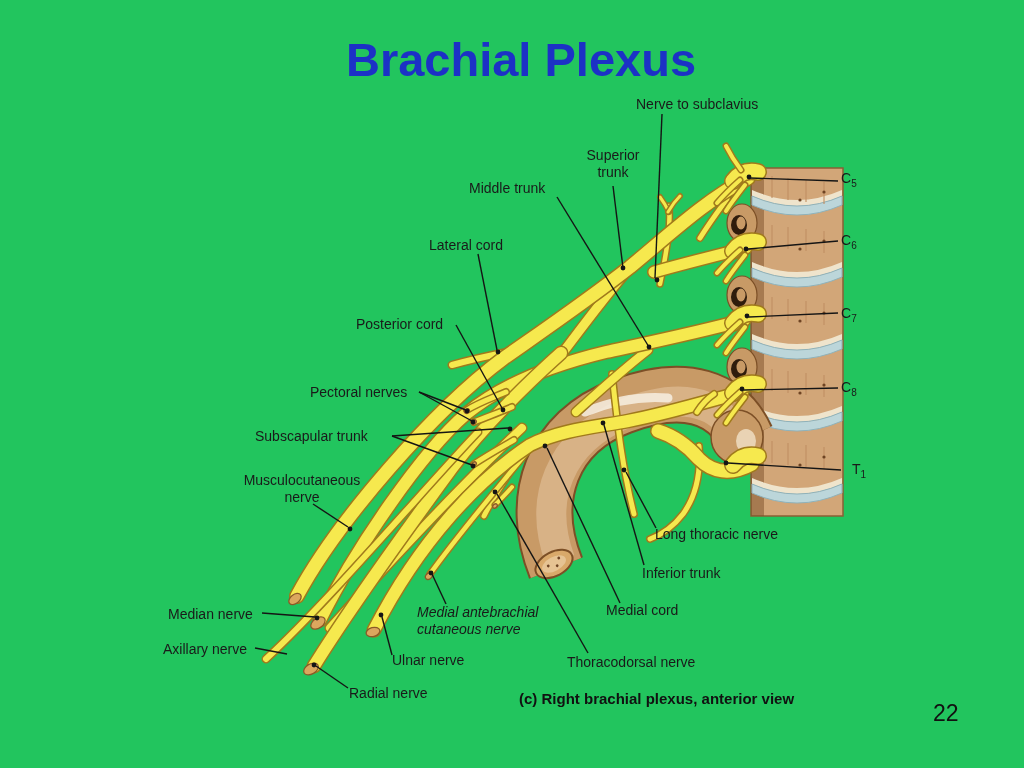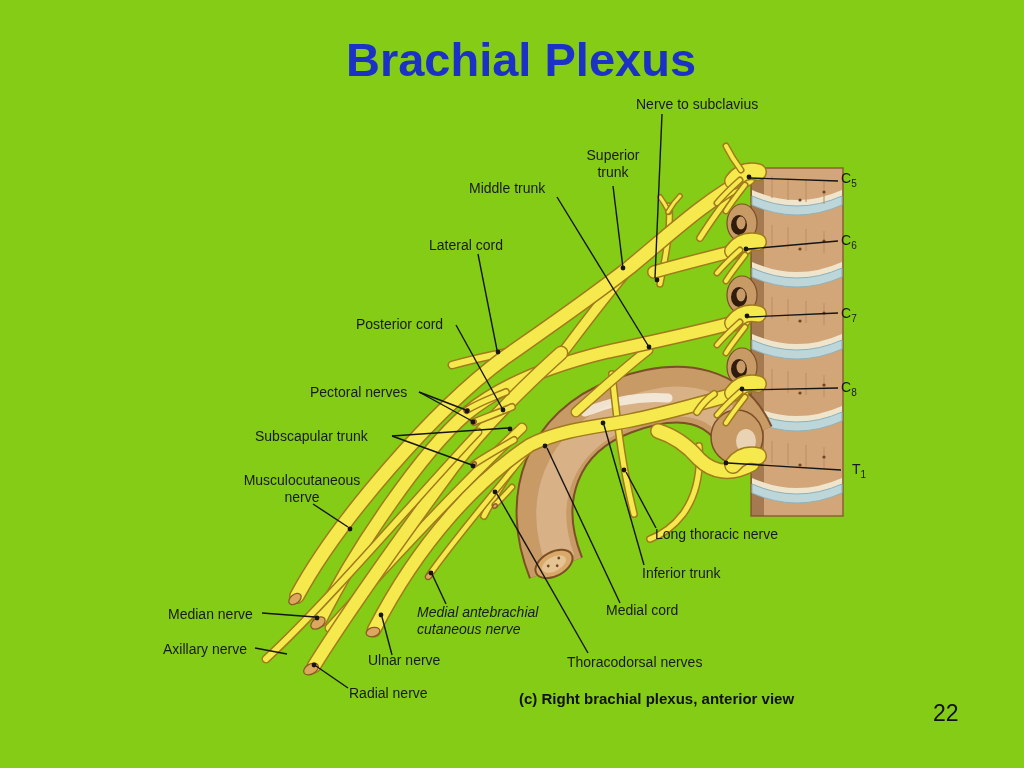--- a/index.html
+++ b/index.html
@@ -1,16 +1,16 @@
 <!DOCTYPE html>
 <html><head>
 <meta charset="utf-8">
 <style>
   html,body{margin:0;padding:0;background:#888;}
-  .slide{position:relative;width:1024px;height:768px;background:#84cc16;overflow:hidden;
+  .slide{position:relative;width:1024px;height:768px;background:#22c55e;overflow:hidden;
          font-family:"Liberation Sans",sans-serif;margin:0 auto;}
   .title{position:absolute;top:32px;left:0;width:100%;text-align:center;text-indent:18px;
          font-size:47px;font-weight:bold;letter-spacing:0px;}
   .fig-svg{position:absolute;left:0;top:0;}
   #labels-layer{position:absolute;left:0;top:0;width:1024px;height:768px;}
   .lbl{position:absolute;font-size:14px;line-height:1.2;color:#1a1a1a;white-space:pre;}
   .lbl.c{text-align:center;}
   .lbl sub{font-size:10px;}
   .caption{position:absolute;left:519px;top:690px;font-size:15px;font-weight:bold;color:#111;}
   .pagenum{position:absolute;left:933px;top:700px;font-size:23px;color:#111;}
@@ -261,25 +261,25 @@
       <div class="lbl" style="left: 469px; top: 180px; color: rgb(26, 26, 26);">Middle trunk</div>
       <div class="lbl" style="left: 429px; top: 237px; color: rgb(26, 26, 26);">Lateral cord</div>
       <div class="lbl" style="left: 356px; top: 316px; color: rgb(26, 26, 26);">Posterior cord</div>
       <div class="lbl" style="left: 310px; top: 384px; color: rgb(26, 26, 26);">Pectoral nerves</div>
       <div class="lbl" style="left: 255px; top: 428px; color: rgb(26, 26, 26);">Subscapular trunk</div>
       <div class="lbl c" style="left: 236px; top: 472px; width: 132px; color: rgb(26, 26, 26);">Musculocutaneous
 nerve</div>
       <div class="lbl" style="left: 168px; top: 606px; color: rgb(26, 26, 26);">Median nerve</div>
       <div class="lbl" style="left: 163px; top: 641px; color: rgb(26, 26, 26);">Axillary nerve</div>
       <div class="lbl" style="left: 349px; top: 685px; color: rgb(26, 26, 26);">Radial nerve</div>
-      <div class="lbl" style="left: 368px; top: 652px; color: rgb(26, 26, 26);">Ulnar nerve</div>
+      <div class="lbl" style="left: 392px; top: 652px; color: rgb(26, 26, 26);">Ulnar nerve</div>
       <div class="lbl" style="left: 417px; top: 604px; color: rgb(26, 26, 26); font-style: italic;">Medial antebrachial
 cutaneous nerve</div>
       <div class="lbl" style="left: 606px; top: 602px; color: rgb(26, 26, 26);">Medial cord</div>
-      <div class="lbl" style="left: 567px; top: 654px; color: rgb(26, 26, 26);">Thoracodorsal nerves</div>
+      <div class="lbl" style="left: 567px; top: 654px; color: rgb(26, 26, 26);">Thoracodorsal nerve</div>
       <div class="lbl" style="left: 642px; top: 565px; color: rgb(26, 26, 26);">Inferior trunk</div>
       <div class="lbl" style="left: 655px; top: 526px; color: rgb(26, 26, 26);">Long thoracic nerve</div>
       <div class="lbl" style="left: 841px; top: 170px; color: rgb(26, 26, 26);"><span>C</span><sub>5</sub></div>
       <div class="lbl" style="left: 841px; top: 232px; color: rgb(26, 26, 26); text-align: right;"><span>C</span><sub>6</sub></div>
       <div class="lbl" style="left: 841px; top: 305px; color: rgb(26, 26, 26);"><span>C</span><sub>7</sub></div>
       <div class="lbl" style="left: 841px; top: 379px; color: rgb(26, 26, 26);"><span>C</span><sub>8</sub></div>
       <div class="lbl" style="left: 844px; top: 461px; color: rgb(26, 26, 26); padding-left: 8px;"><span>T</span><sub>1</sub></div>
     </div>
 
   <div class="caption">(c) Right brachial plexus, anterior view</div>

